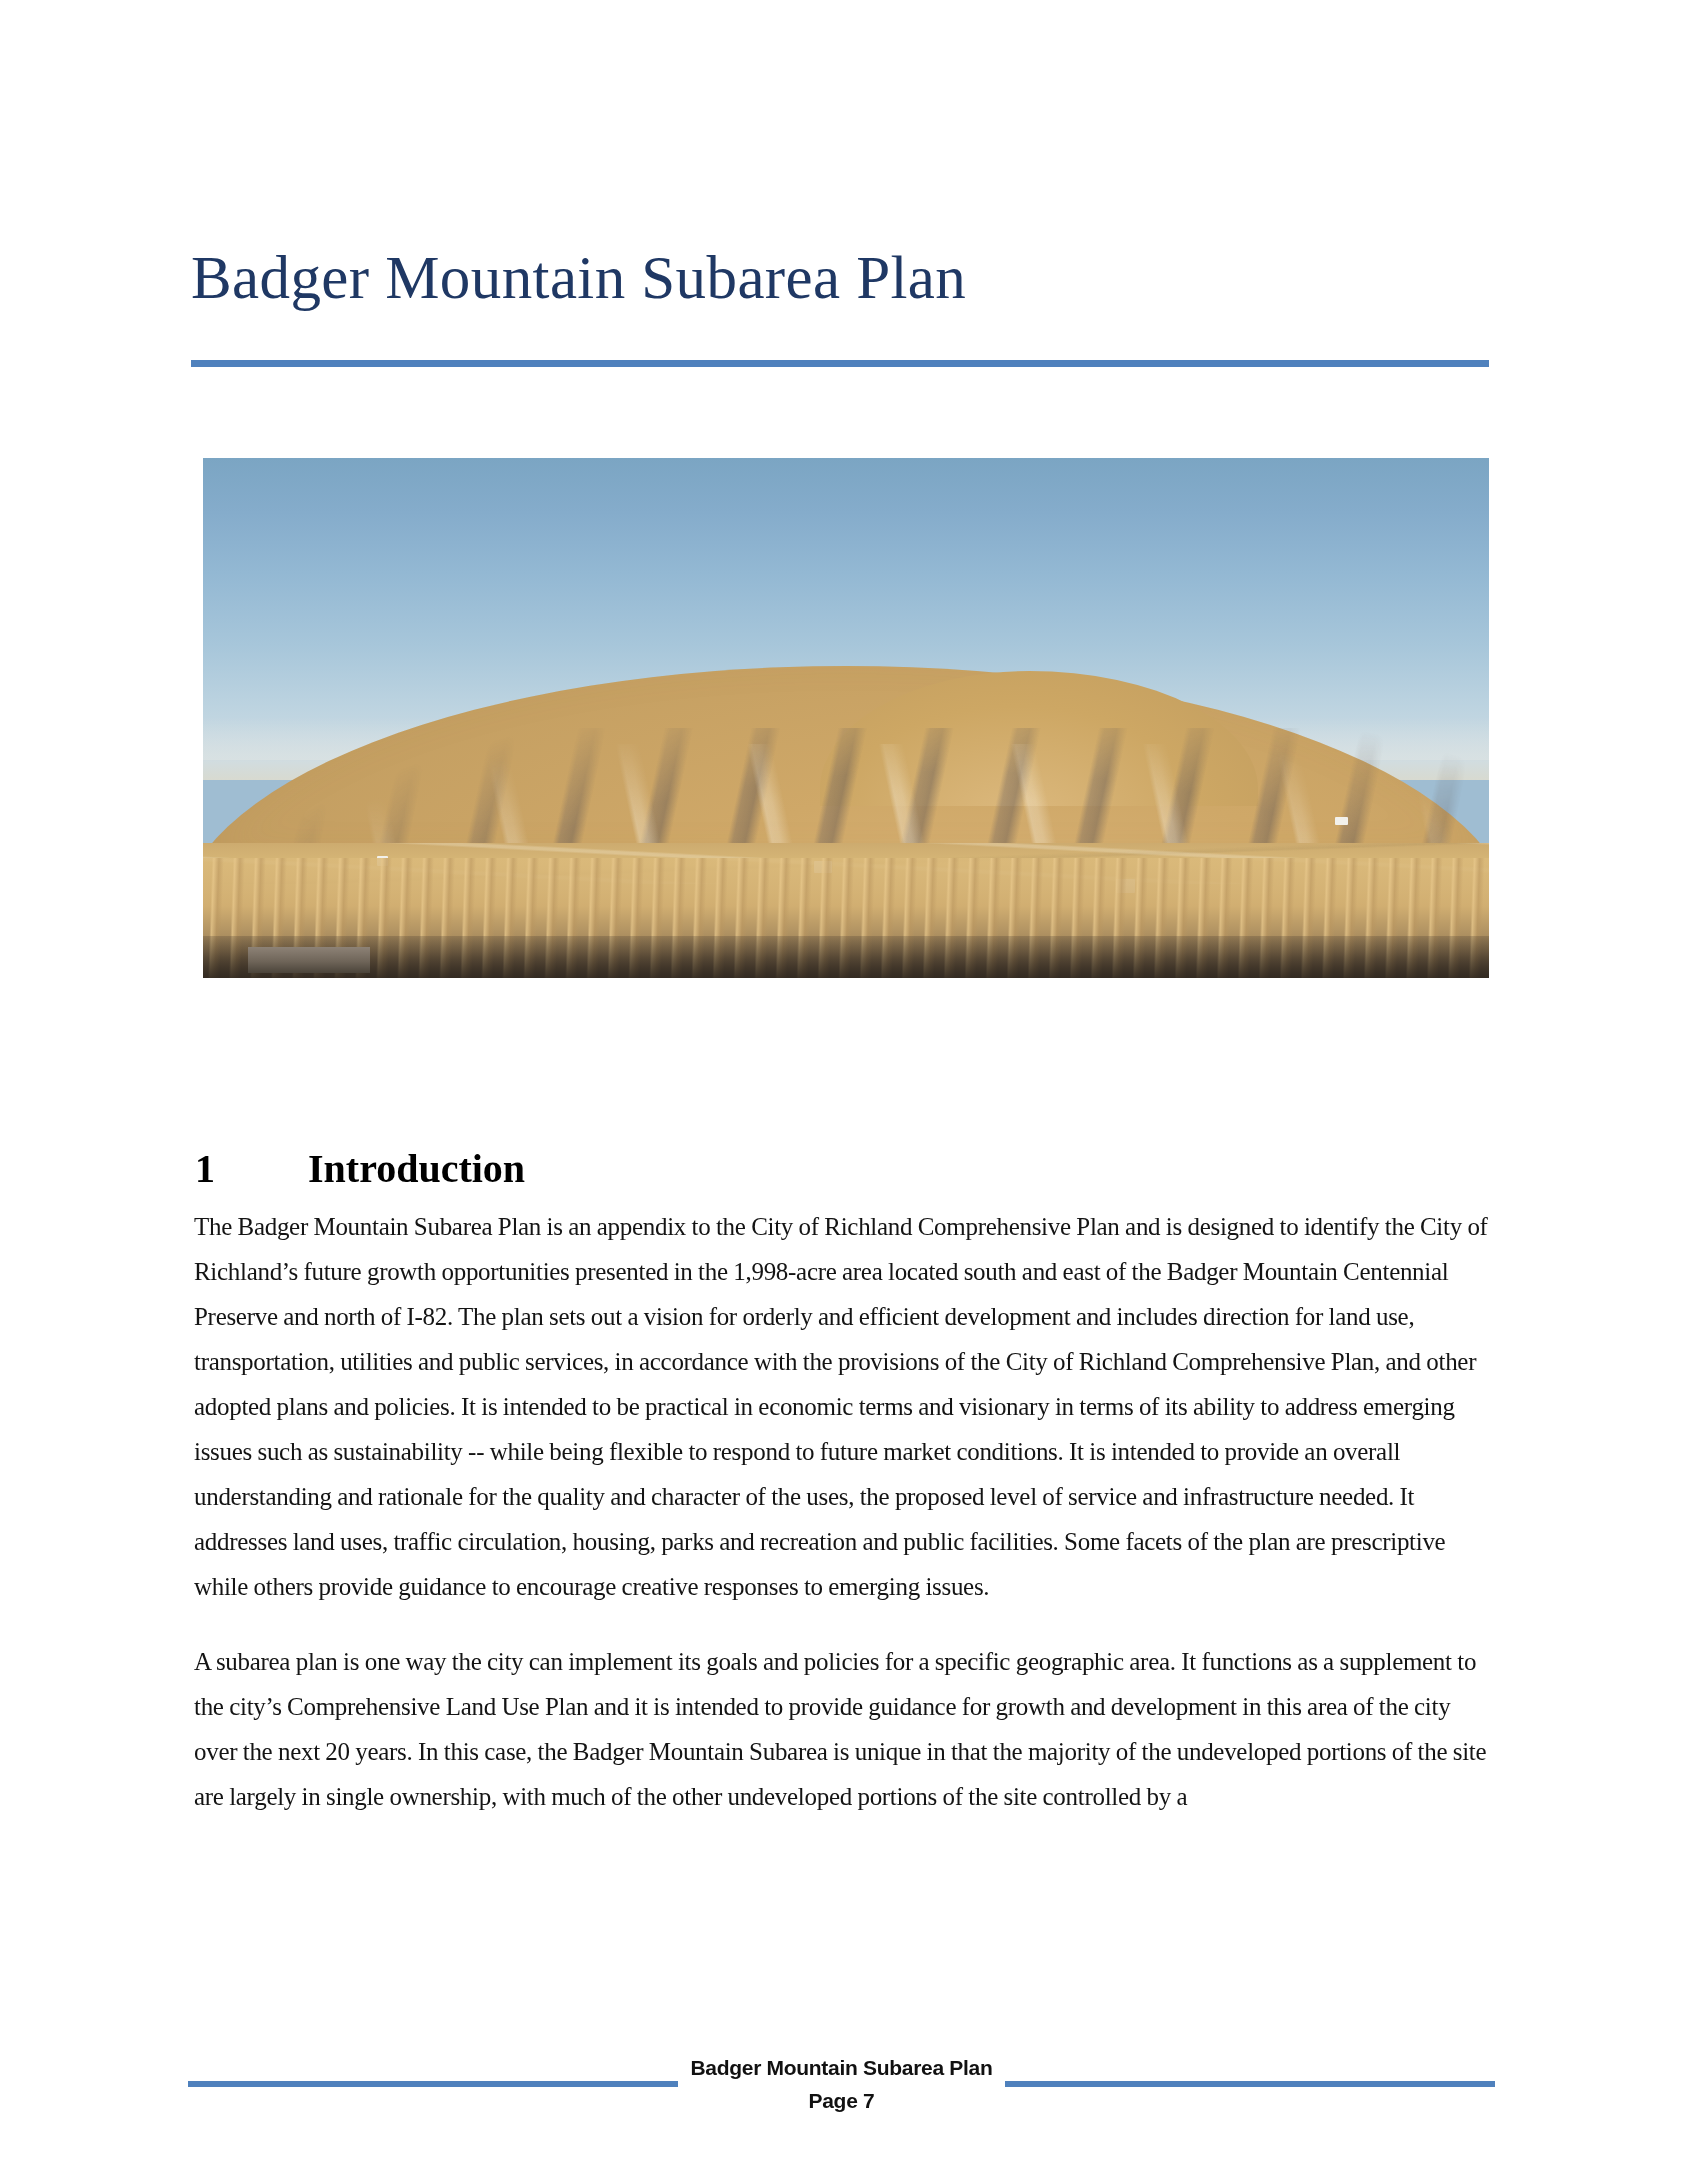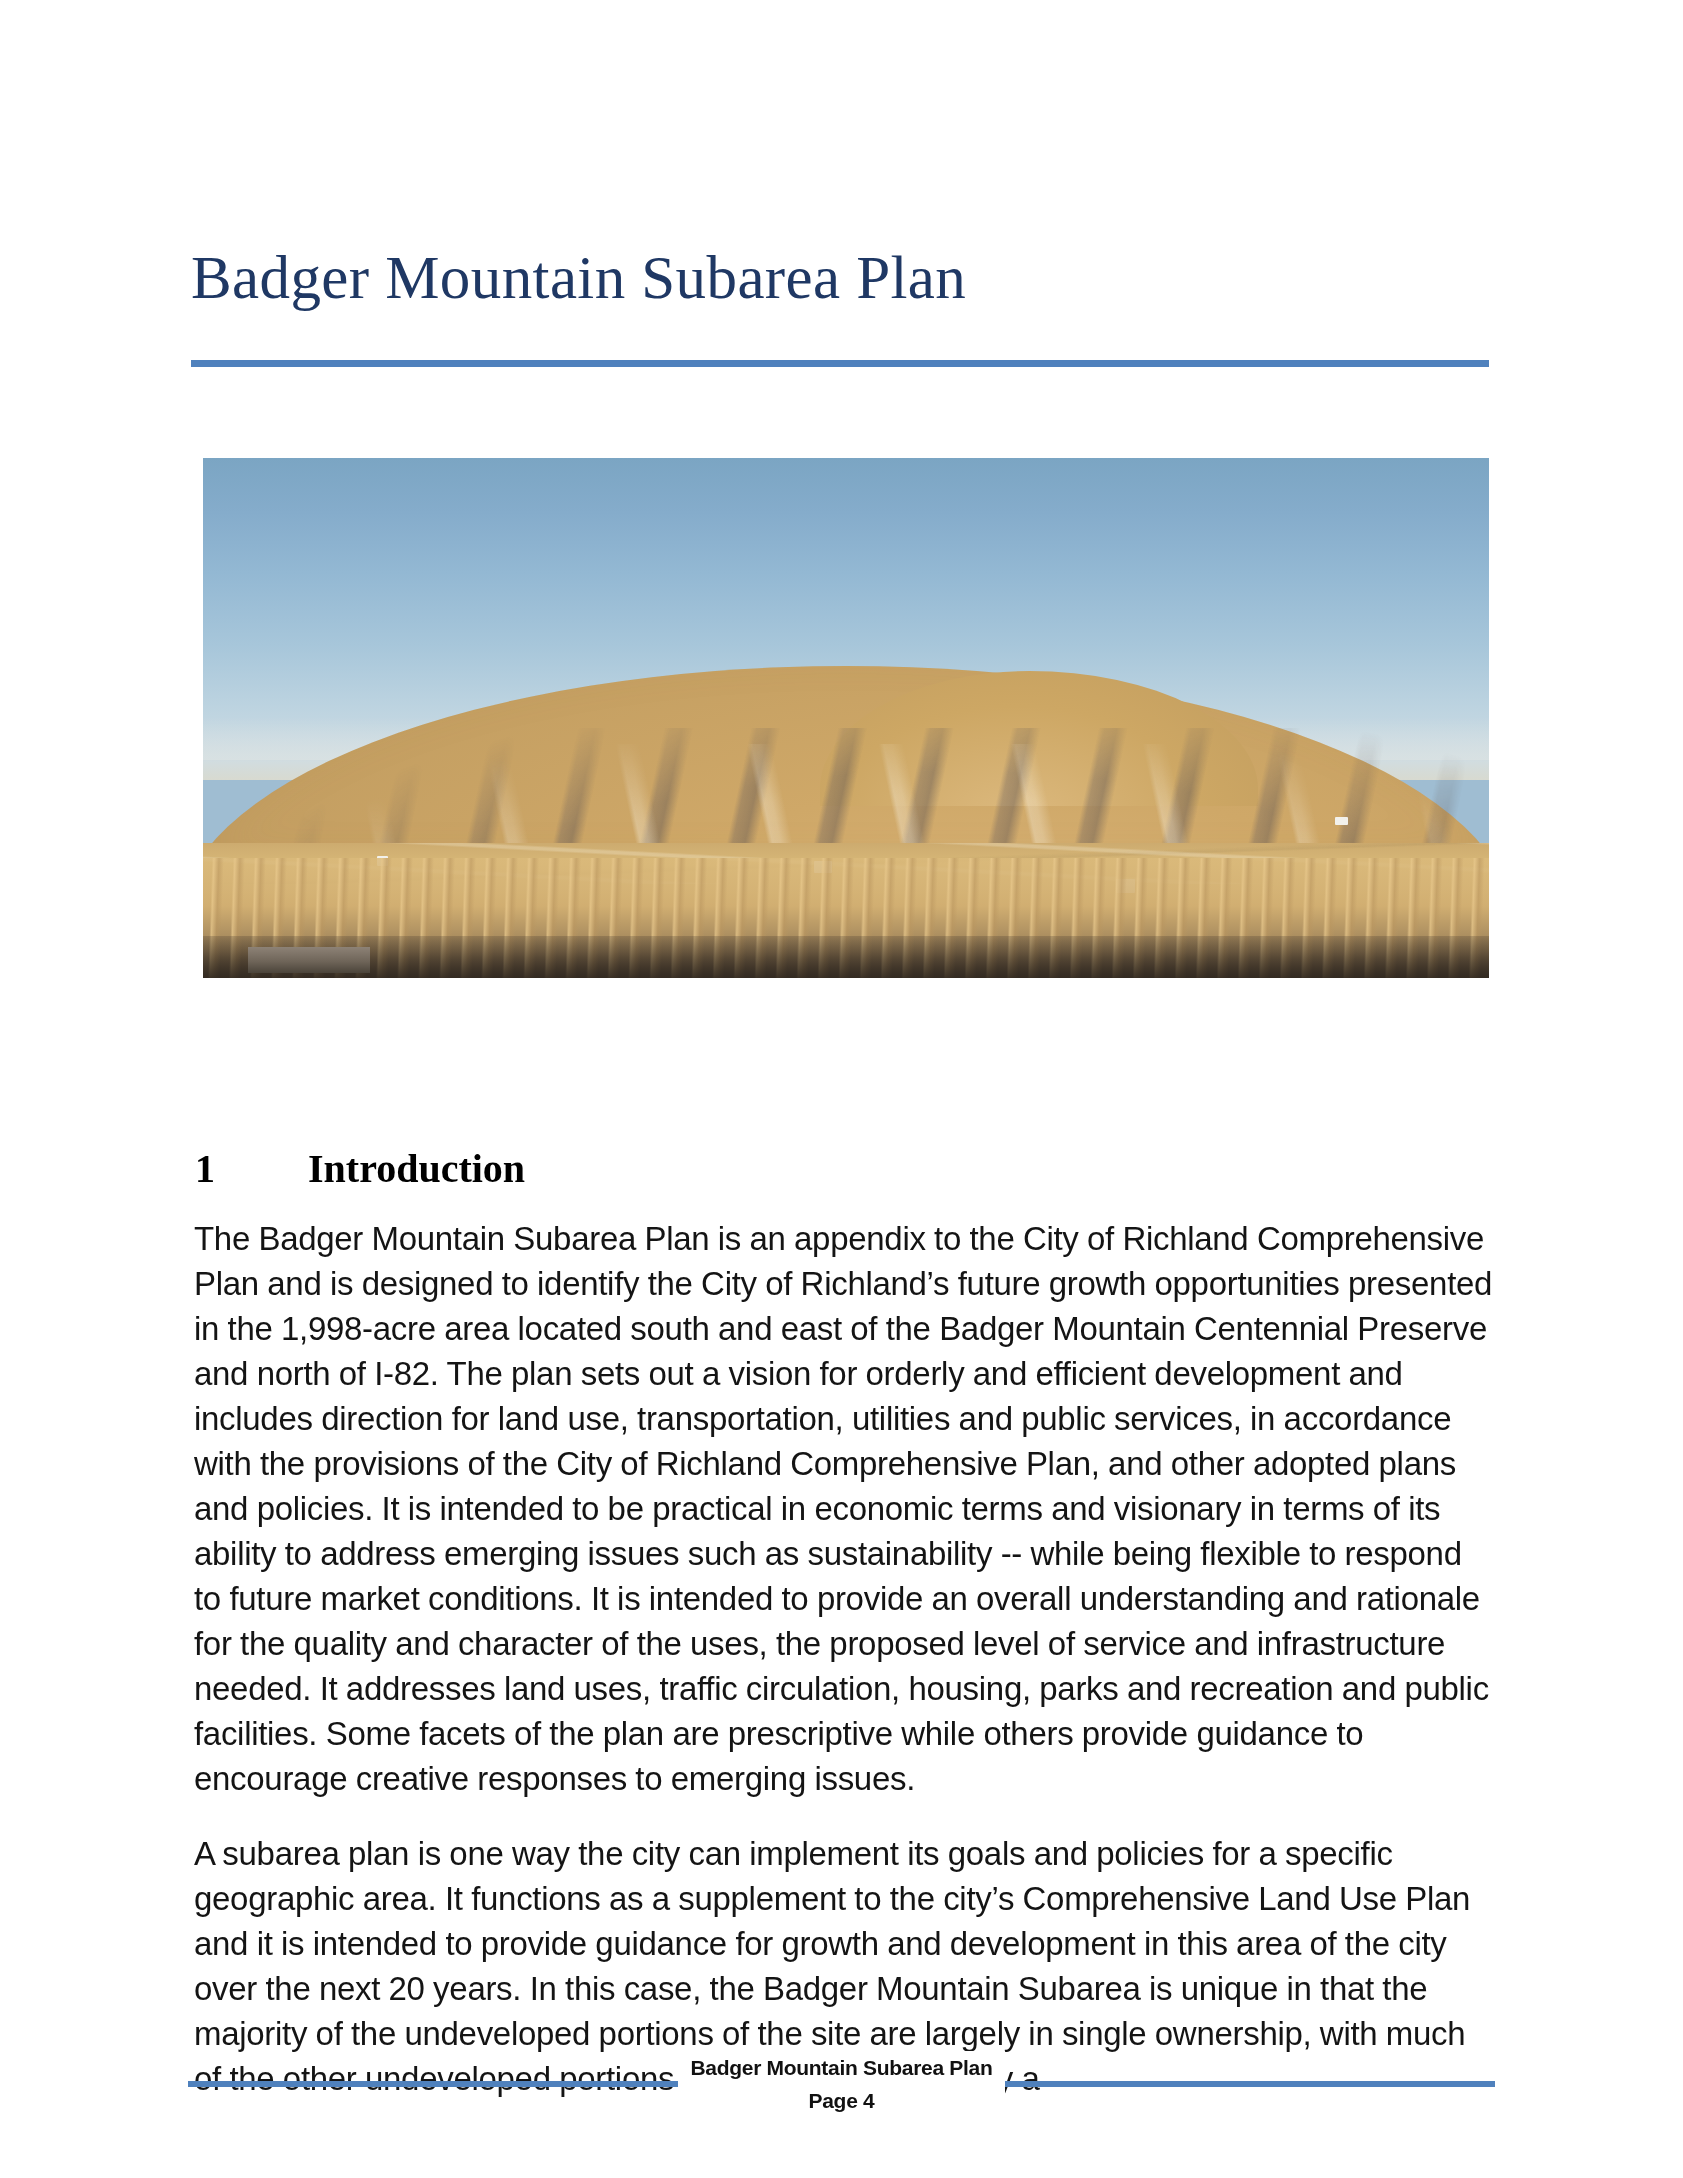--- a/index.html
+++ b/index.html
@@ -250,23 +250,23 @@
   }
 
   
   .body-copy {
     position: absolute;
     left: 194px;
     top: 1204px;
     width: 1302px;
   }
   .body-copy p {
-    margin: 12px 0 30px 0;
-    font-family: Liberation Sans, sans-serif;
-    font-size: 33px;
+    margin: 0 0 30px 0;
+    font-family: Liberation Serif, serif;
+    font-size: 25px;
     line-height: 45px;
     color: #141414;
     text-align: left;
     letter-spacing: -0.3px;
     word-spacing: -0.4px;
   }
 
   
   .footer {
     position: absolute;
@@ -348,18 +348,18 @@
   <div class="body-copy">
     <p>The Badger Mountain Subarea Plan is an appendix to the City of Richland Comprehensive Plan and is designed to identify the City of Richland’s future growth opportunities presented in the 1,998-acre area located south and east of the Badger Mountain Centennial Preserve and north of I-82. The plan sets out a vision for orderly and efficient development and includes direction for land use, transportation, utilities and public services, in accordance with the provisions of the City of Richland Comprehensive Plan, and other adopted plans and policies. It is intended to be practical in economic terms and visionary in terms of its ability to address emerging issues such as sustainability -- while being flexible to respond to future market conditions. It is intended to provide an overall understanding and rationale for the quality and character of the uses, the proposed level of service and infrastructure needed. It addresses land uses, traffic circulation, housing, parks and recreation and public facilities. Some facets of the plan are prescriptive while others provide guidance to encourage creative responses to emerging issues.</p>
     <p>A subarea plan is one way the city can implement its goals and policies for a specific geographic area. It functions as a supplement to the city’s Comprehensive Land Use Plan and it is intended to provide guidance for growth and development in this area of the city over the next 20 years. In this case, the Badger Mountain Subarea is unique in that the majority of the undeveloped portions of the site are largely in single ownership, with much of the other undeveloped portions of the site controlled by a</p>
   </div>
 
   <div class="footer">
     <div class="footer-rule-left"></div>
     <div class="footer-rule-right"></div>
     <div class="footer-text">
       <span>Badger Mountain Subarea Plan</span>
-      <span>Page 4</span>
+      <span>Page 7</span>
     </div>
   </div>
 
 </div>
 
 
 </body></html>

